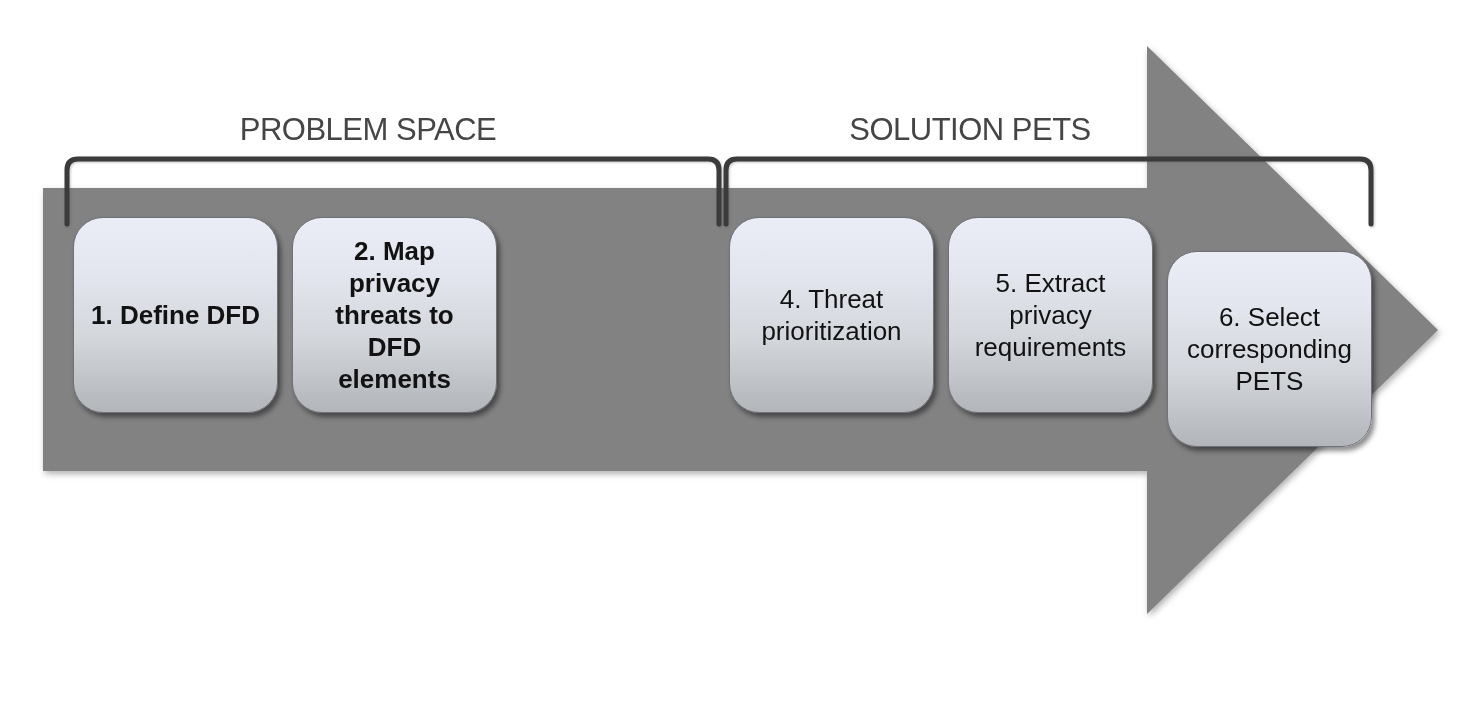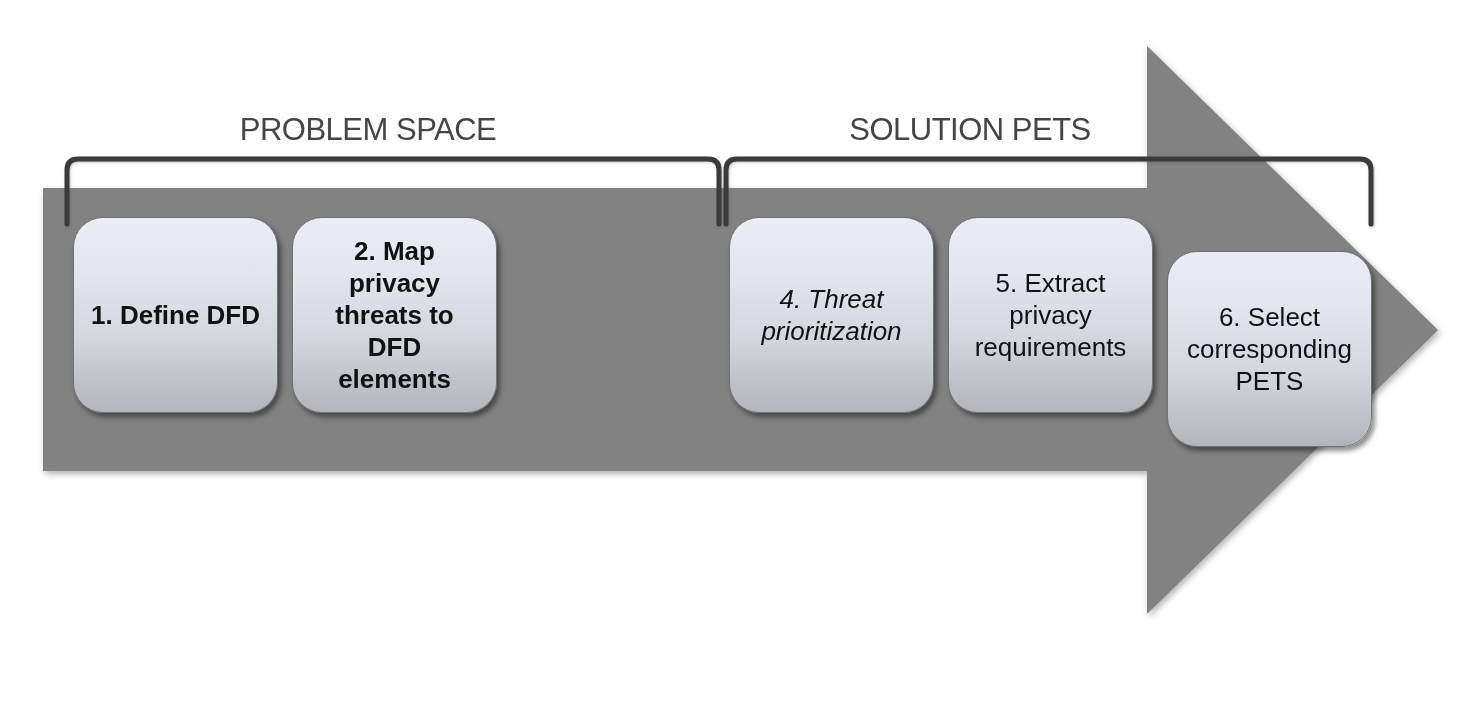--- a/index.html
+++ b/index.html
@@ -63,21 +63,21 @@
     font-size: 26px;
     line-height: 32px;
     color: #121212;
     white-space: pre-line;
     padding: 0 6px;
   }
   .step-box.problem { font-weight: bold; }
   .pos-1 { left: 73px; }
   .pos-2 { left: 292px; }
   .pos-3 { left: 511px; }
-  .pos-4 { left: 729px; font-style: italic; }
+  .pos-4 { left: 729px; }
   .pos-5 { left: 948px; }
   .pos-6 { left: 1167px; margin-top: 34px; }
 </style>
 </head>
 <body>
 
 <div class="canvas">
 
   <svg class="layer-svg" width="1472" height="711" viewBox="0 0 1472 711">
     <polygon class="arrow-shape" points="43,188 1147,188 1147,46 1438,330 1147,614 1147,471 43,471" fill="#828282"></polygon>

